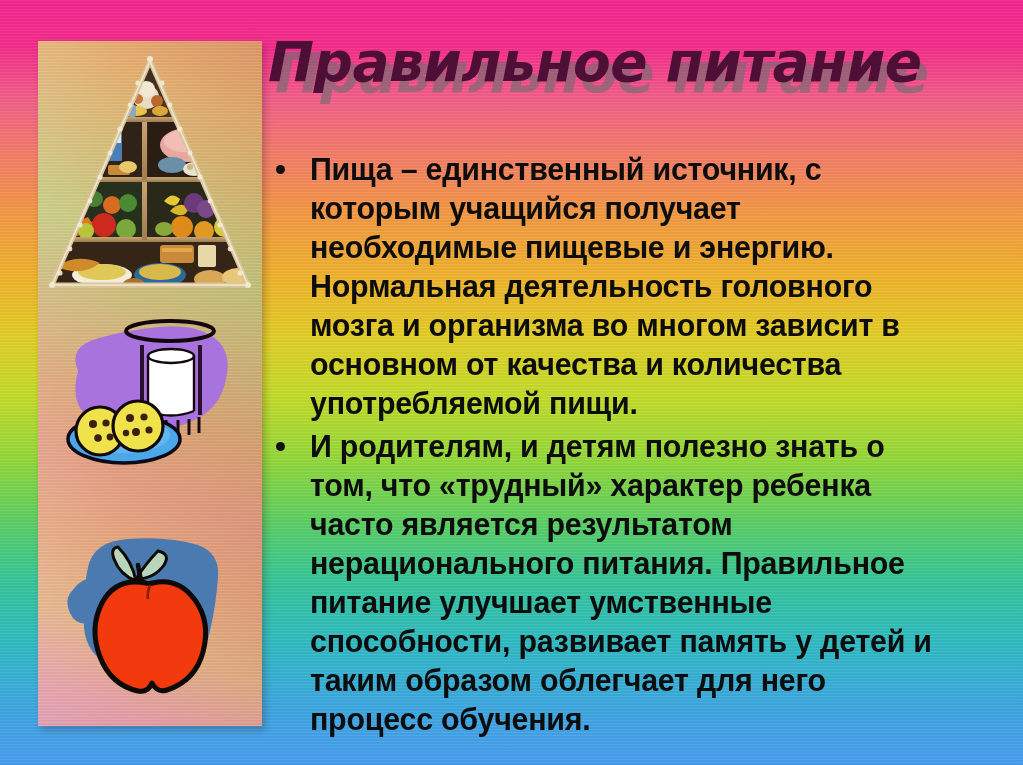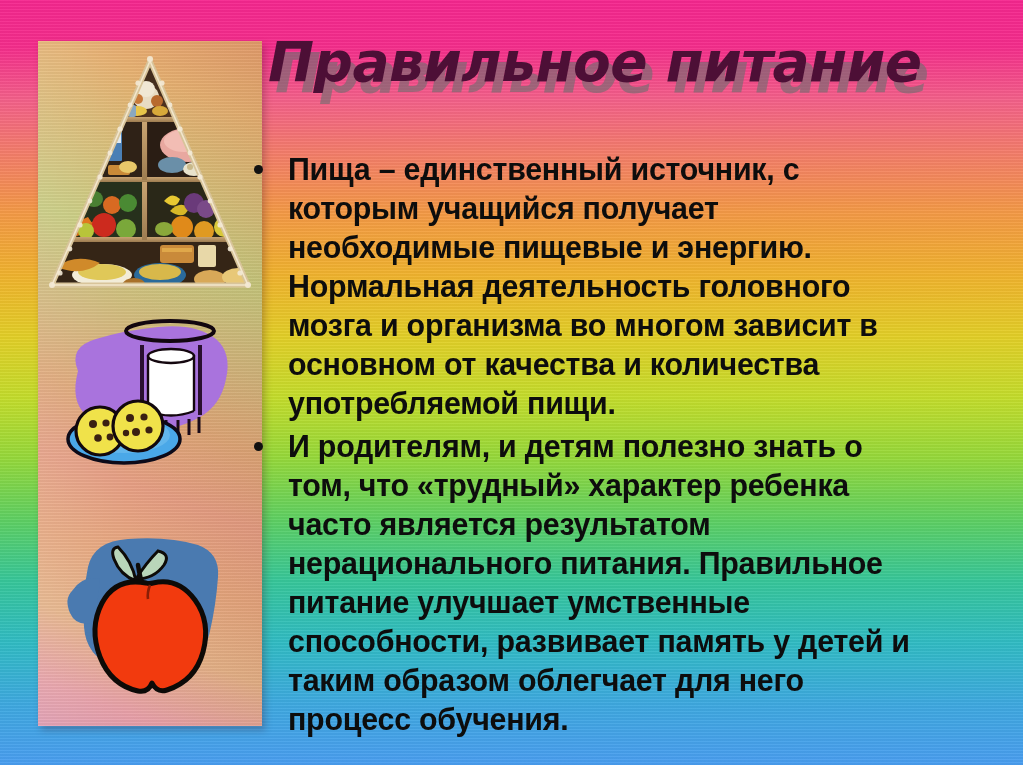--- a/index.html
+++ b/index.html
@@ -107,21 +107,21 @@
     letter-spacing:-0.5px;
     white-space:nowrap;
     font-family:"DejaVu Sans", sans-serif;
   }
   #title .t-shadow { color:rgba(110,110,112,0.62); transform:translate(7px,11px); }
   #title .t-main   { color:#4d0f36; }
 
   
   #body-text {
     position:absolute;
-    left:248px; top:150px;
+    left:270px; top:150px;
     width:700px;
   }
   .bullet-row {
     position:relative;
     padding-left:40px;
     margin-bottom:4px;
   }
   .bullet-dot {
     position:absolute;
     left:6px; top:15px;

